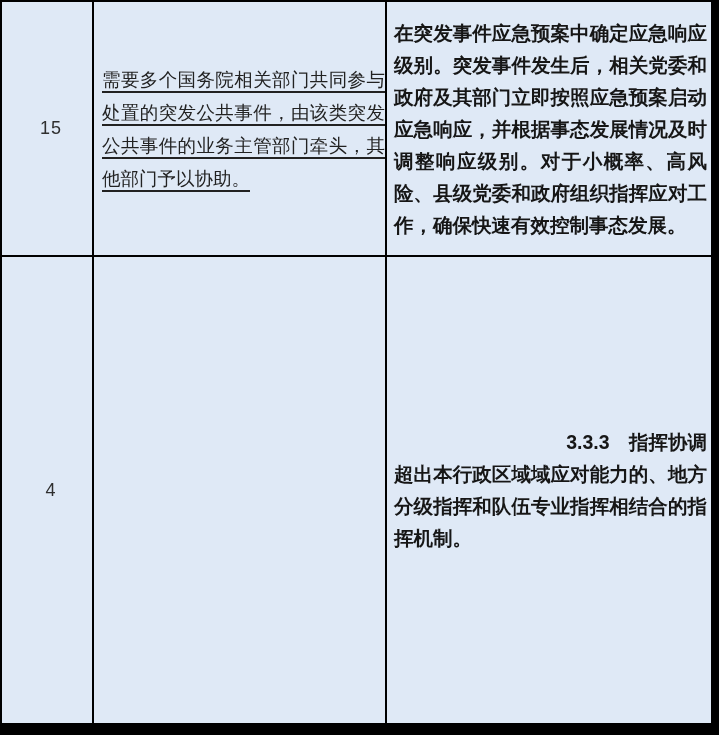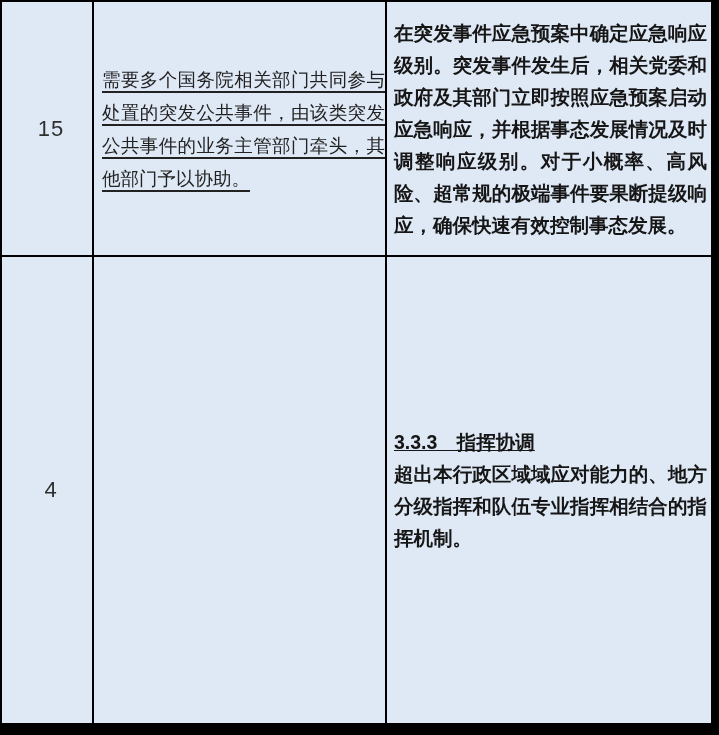--- a/index.html
+++ b/index.html
@@ -28,21 +28,21 @@
   }
   .cell {
     background: var(--cell-background, #dfe9f6);
     color: var(--text, #1f1f1f);
     overflow: hidden;
   }
   .num-cell {
     display: flex;
     align-items: center;
     justify-content: center;
-    font-size: 22px;
+    font-size: 18px;
     color: #2f2f2f;
     letter-spacing: 1px;
     padding-left: 8px;
   }
   .mid-cell {
     display: flex;
     flex-direction: column;
     justify-content: center;
     padding: 0 0 0 8px;
   }
@@ -61,36 +61,36 @@
     justify-content: center;
     padding: 0 4px 0 7px;
   }
   .right-text, .right-para, .right-heading {
     font-size: 19.5px;
     line-height: 32px;
     font-weight: 700;
     color: #161616;
     text-align: justify;
   }
-  .right-heading { text-align: left; text-decoration: underline; }
+  .right-heading { text-align: right; }
 </style>
 </head>
 <body>
 
 <div class="page">
   <div class="doc-table">
 
     <div class="cell num-cell">15</div>
 
     <div class="cell mid-cell">
       <div class="mid-text">需要多个国务院相关部门共同参与处置的突发公共事件，由该类突发公共事件的业务主管部门牵头，其他部门予以协助。</div>
     </div>
 
     <div class="cell right-cell">
-      <div class="right-text">在突发事件应急预案中确定应急响应级别。突发事件发生后，相关党委和政府及其部门立即按照应急预案启动应急响应，并根据事态发展情况及时调整响应级别。对于小概率、高风险、超常规的极端事件要果断提级响应，确保快速有效控制事态发展。</div>
+      <div class="right-text">在突发事件应急预案中确定应急响应级别。突发事件发生后，相关党委和政府及其部门立即按照应急预案启动应急响应，并根据事态发展情况及时调整响应级别。对于小概率、高风险、县级党委和政府组织指挥应对工作，确保快速有效控制事态发展。</div>
     </div>
 
     <div class="cell num-cell">4</div>
 
     <div class="cell mid-cell">
       <div class="mid-text"></div>
     </div>
 
     <div class="cell right-cell">
       <div class="right-heading">3.3.3　指挥协调</div>

